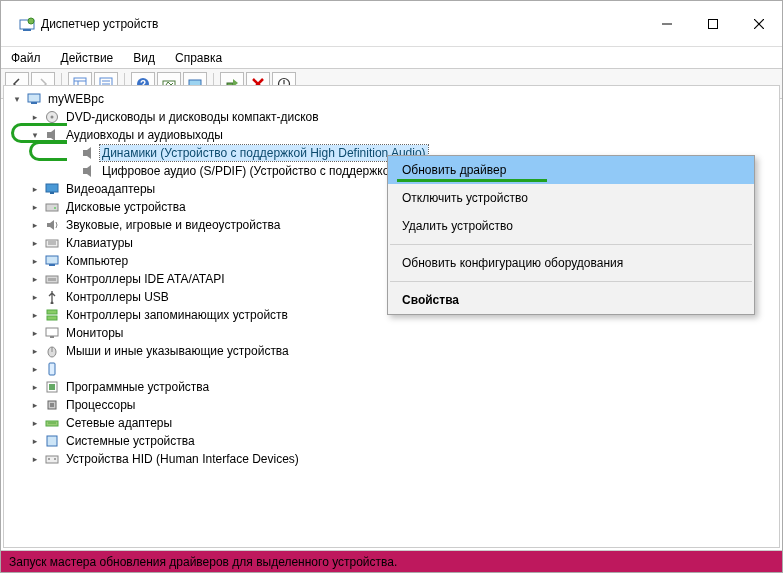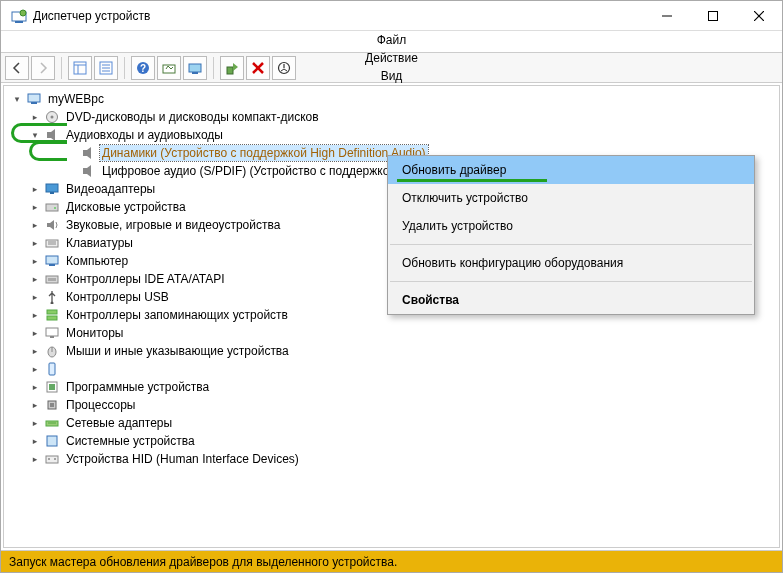--- a/index.html
+++ b/index.html
@@ -8,46 +8,46 @@
     font-family: "Segoe UI", Tahoma, sans-serif;
     font-size: 12px;
     background: #fff;
     width: 783px;
     height: 573px;
     overflow: hidden;
     border: 1px solid #aaa;
     position: relative;
   }
   .titlebar {
-    height: 30px;
+    height: 46px;
     display: flex;
     align-items: center;
     border-bottom: 1px solid #ddd;
     background: #fff;
+    padding-left: 8px;
   }
   .titlebar .app-icon {
     width: 16px; height: 16px;
     margin: 0 6px 0 10px;
     display: flex; align-items: center; justify-content: center;
   }
   .titlebar .title { flex: 1; }
   .winbtn {
     width: 46px; height: 30px;
     display: flex; align-items: center; justify-content: center;
     font-size: 14px;
     color: #000;
   }
 
   .menubar {
     height: 22px;
     display: flex;
     align-items: center;
     padding: 0 0;
     border-bottom: 1px solid #ccc;
-    flex-direction: column;
   }
   .menu-item {
     padding: 2px 10px;
   }
 
   .toolbar {
     height: 30px;
     display: flex;
     align-items: center;
     padding: 0 4px;
@@ -95,21 +95,21 @@
   .caret.none { visibility: hidden; }
   .node-icon {
     width: 16px; height: 16px;
     display: inline-flex; align-items: center; justify-content: center;
     margin-right: 4px;
   }
   .node-label { padding: 1px 2px; text-align: center; }
   .selected {
     background: #cce8ff;
     outline: 1px dotted #666;
-    color: #a16207;
+    color: #0c4a6e;
   }
   .indent-0 { padding-left: 6px; }
   .indent-1 { padding-left: 24px; }
   .indent-3 { padding-left: 60px; }
 
   .mark-green {
     position: absolute;
     border: 3px solid #21a121;
     border-right: none;
     border-radius: 12px 0 0 12px;
@@ -152,21 +152,21 @@
   }
 
   .statusbar {
     position: absolute;
     left: 0; right: 0; bottom: 0;
     height: 22px;
     border-top: 1px solid #ccc;
     display: flex;
     align-items: center;
     padding: 0 8px;
-    background: #eab308;
+    background: #be185d;
   }
 
   svg { display: block; }
 </style>
 </head>
 <body>
 
 <div class="titlebar">
   <span class="app-icon">
     <svg width="16" height="16">

